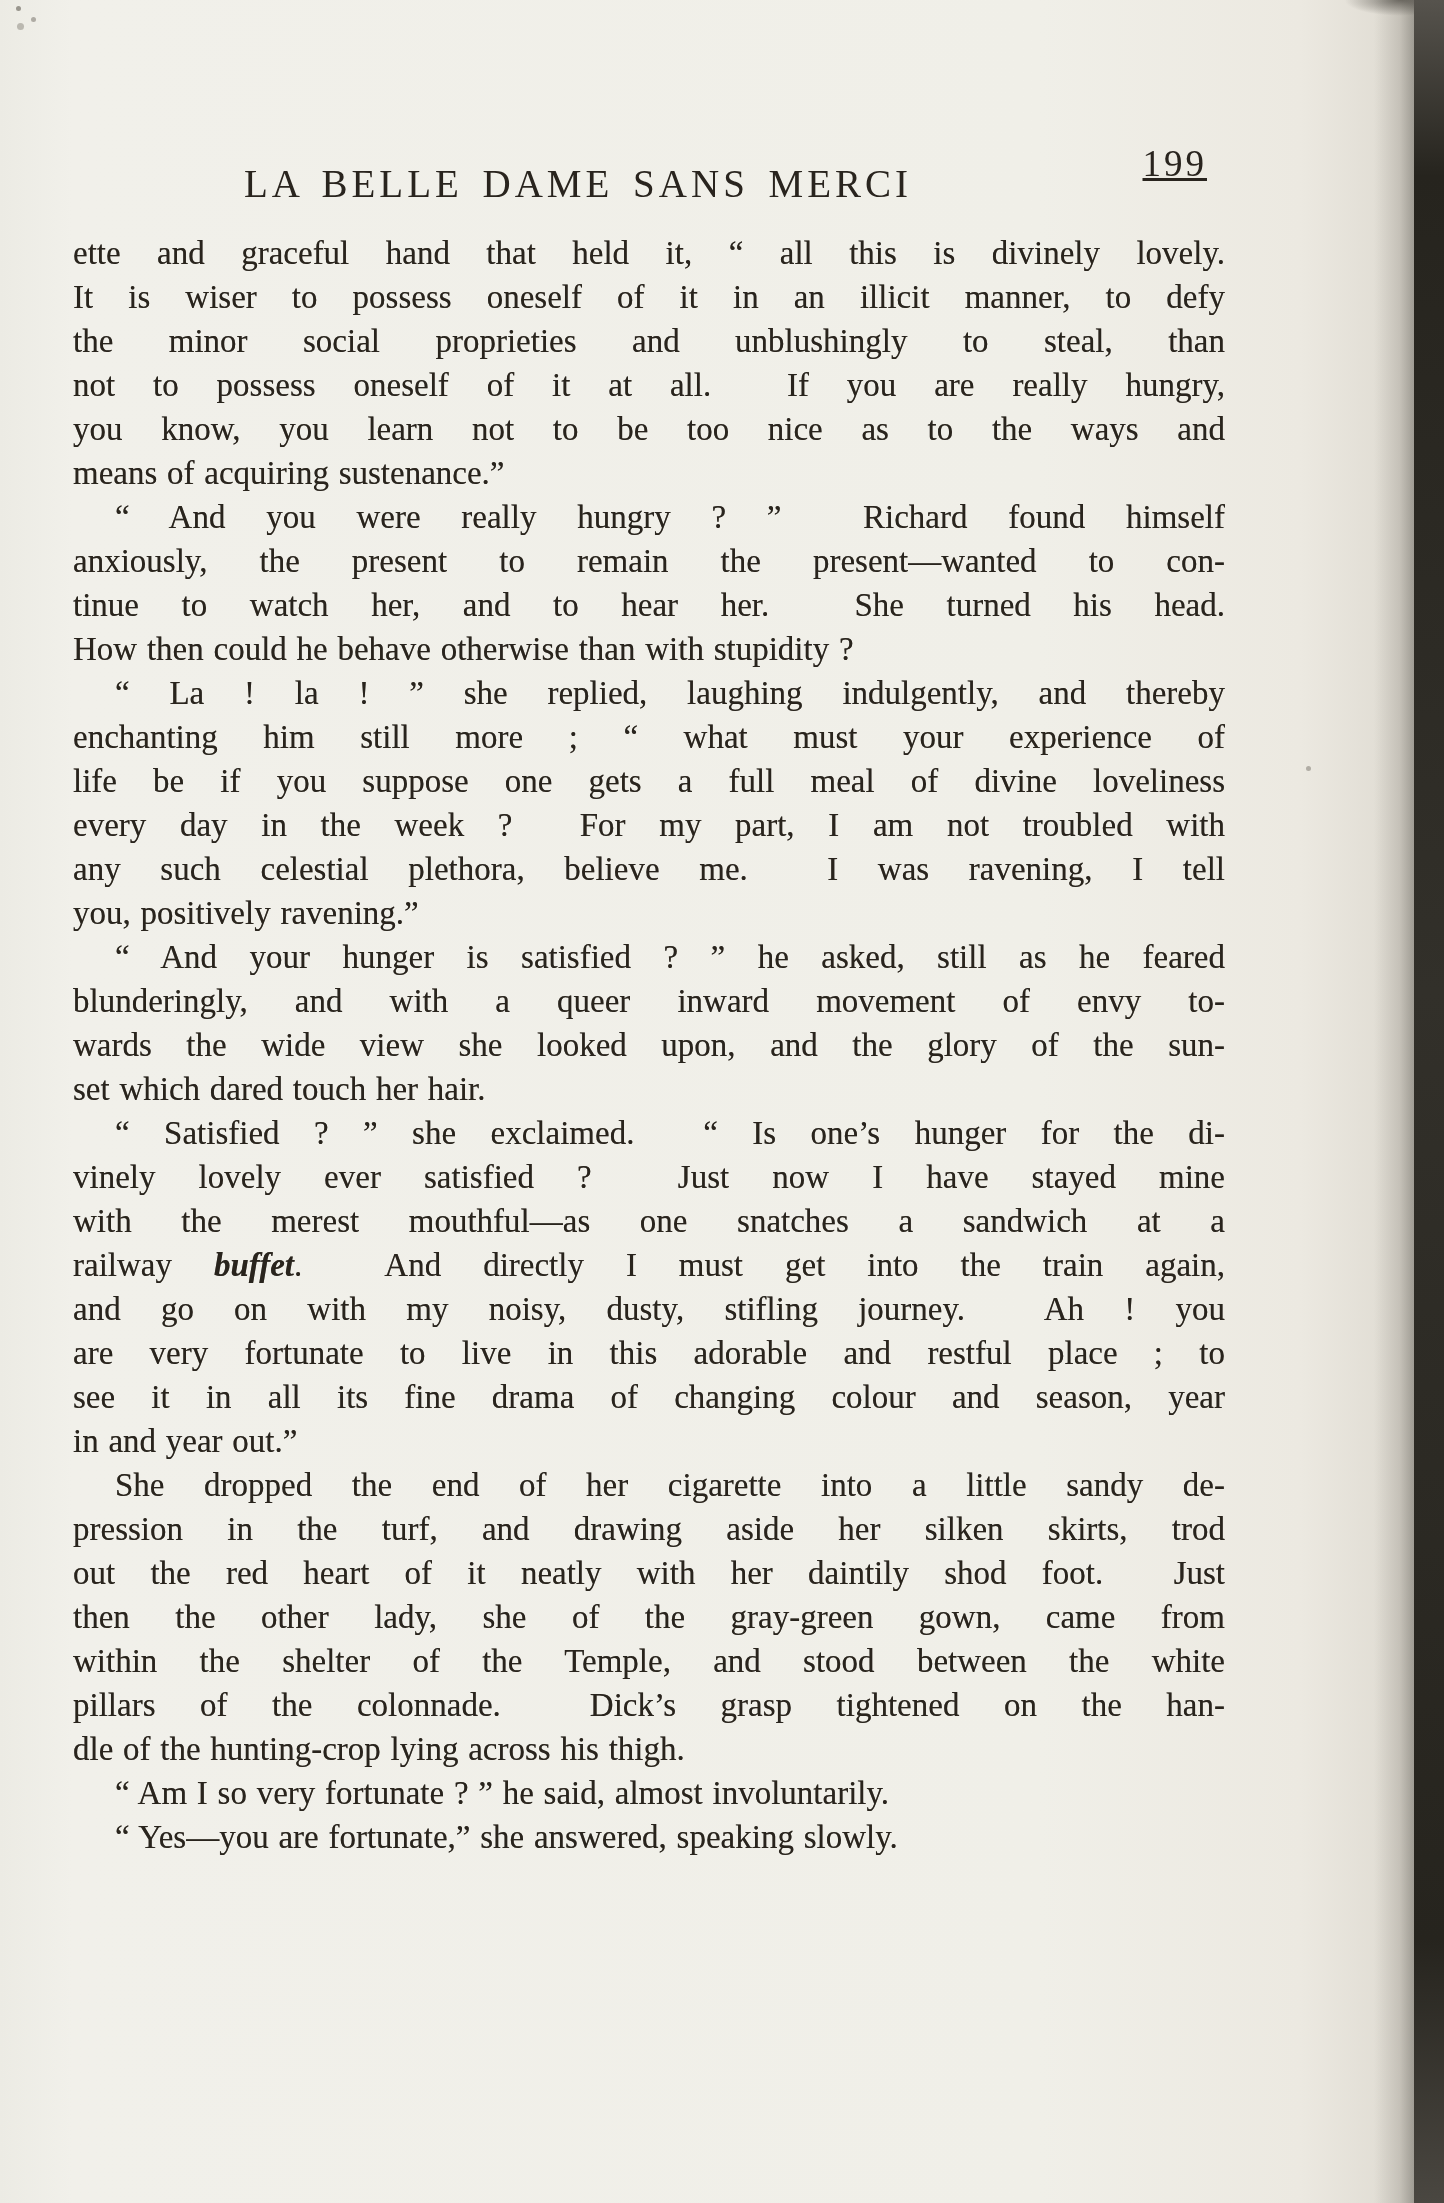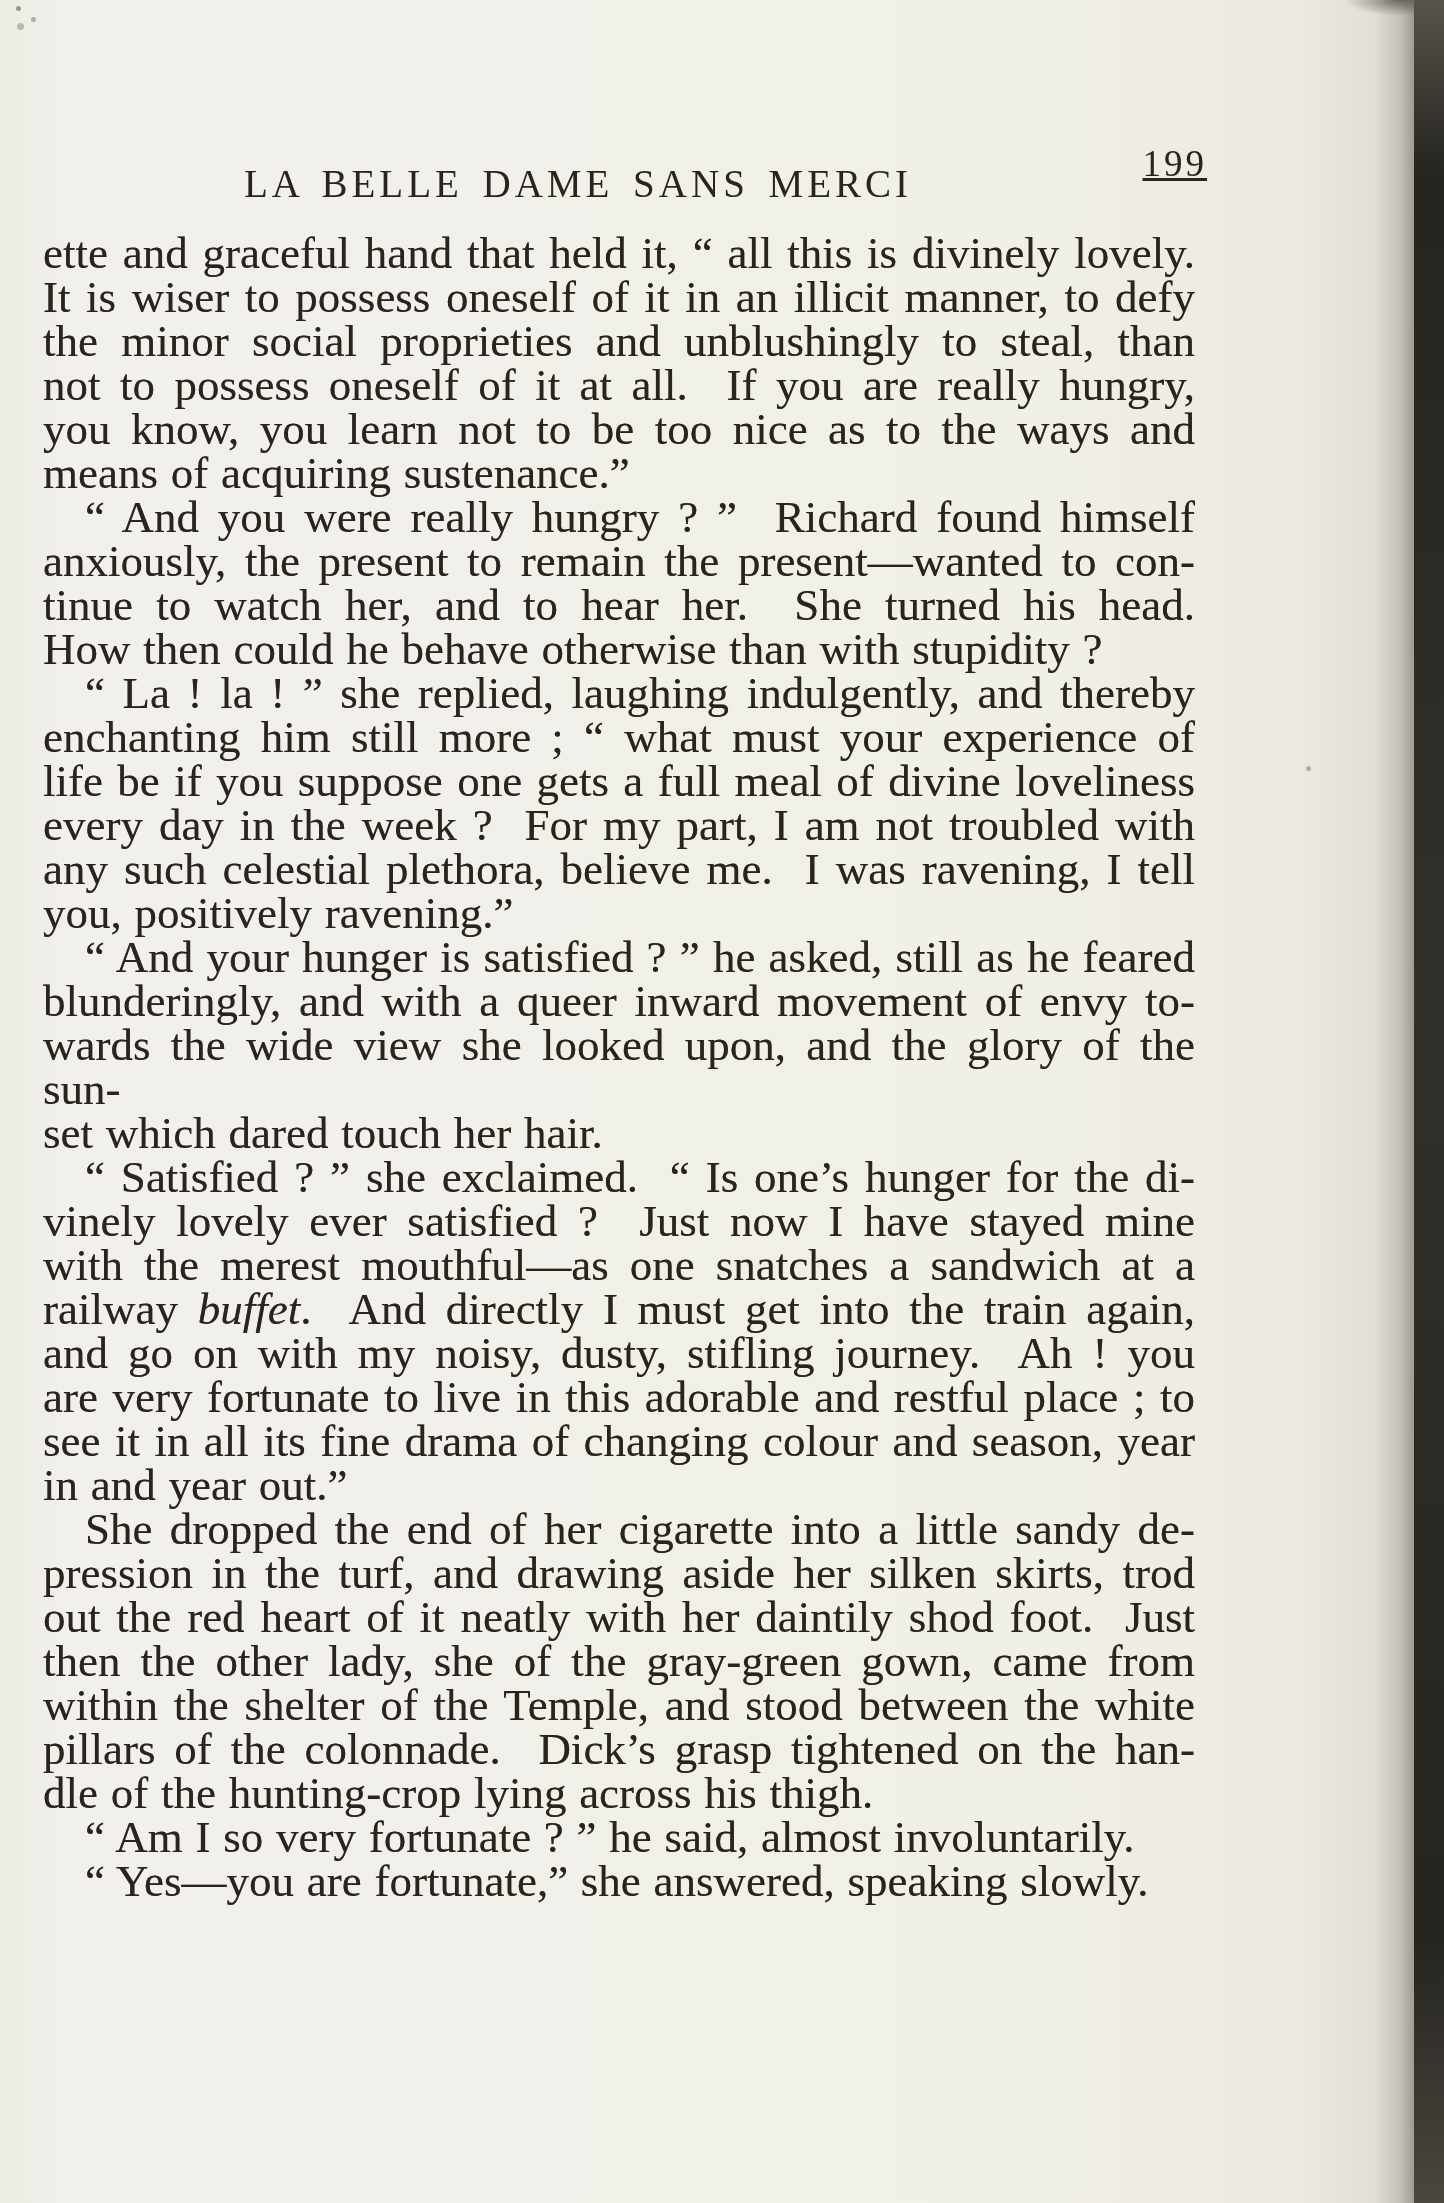--- a/index.html
+++ b/index.html
@@ -29,29 +29,29 @@
     background:rgba(70,64,54,0.5);
     box-shadow:15px 11px 0 rgba(70,64,54,0.38), 2px 18px 0 1px rgba(70,64,54,0.3), 1290px 760px 0 rgba(70,64,54,0.35);
   }
   .header{position:absolute;top:140px;left:57px;width:1152px;height:52px;color:#29241e;}
   .header .title{
     position:absolute;left:0;right:110px;text-align:center;
     font-size:39px;letter-spacing:4px;word-spacing:6px;white-space:nowrap;margin-top:21px;
   }
   .header .pagenum{position:absolute;right:2px;top:2px;font-size:37px;letter-spacing:3px;text-decoration:underline;}
   .text{
-    position:absolute;top:231px;left:43px;width:1152px;
-    font-size:45px;line-height:44px;color:#29241d;word-spacing:1.5px;
+    position:absolute;top:231px;left:73px;width:1152px;
+    font-size:33px;line-height:44px;color:#29241d;word-spacing:1.5px;
     text-shadow:0 0 0.4px rgba(40,35,28,0.55);
   }
   .paragraph{margin:0;}
   .line{text-align:justify;text-align-last:justify;}
   .line.last{text-align-last:left;}
   .paragraph.indent .line.first{text-indent:42px;}
-  .italic{font-style:italic;}
+  .italic{font-style:italic;font-weight:bold;}
 </style>
 </head>
 <body>
 
 <div class="scan">
   <span class="paper-specks"></span>
 
   <div class="header">
     <div class="title">LA BELLE DAME SANS MERCI</div>
     <div class="pagenum">199</div>

